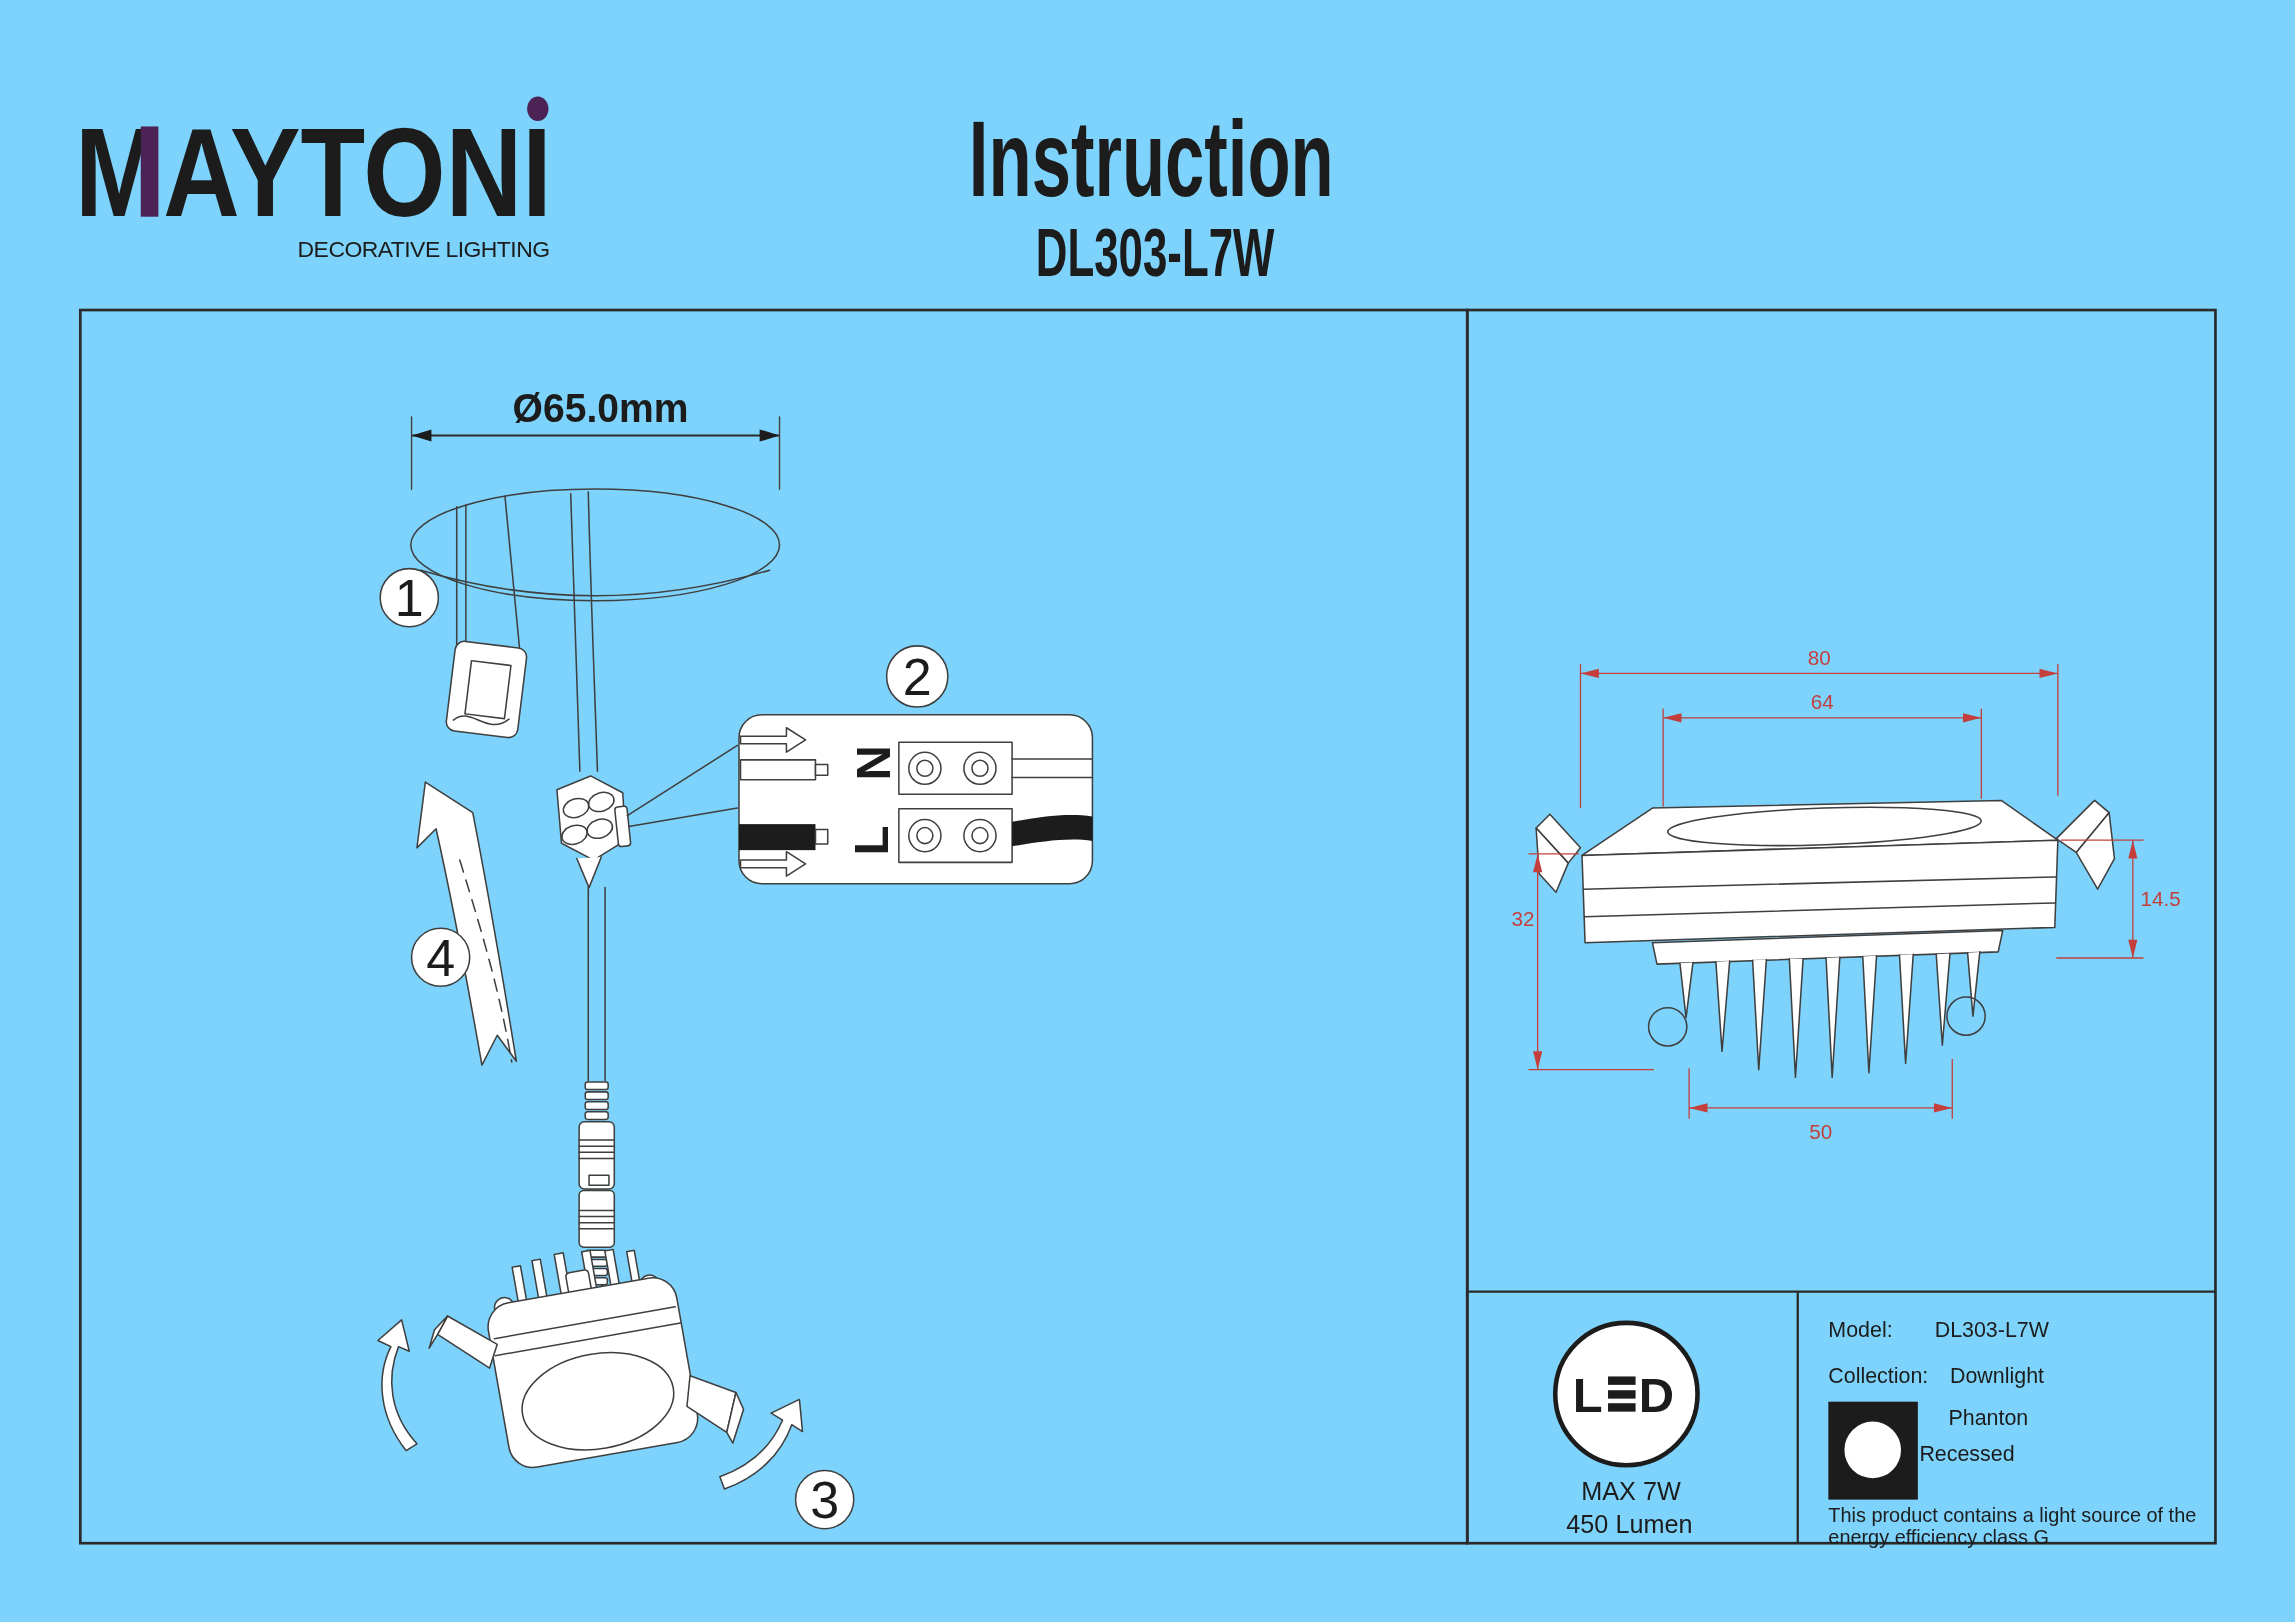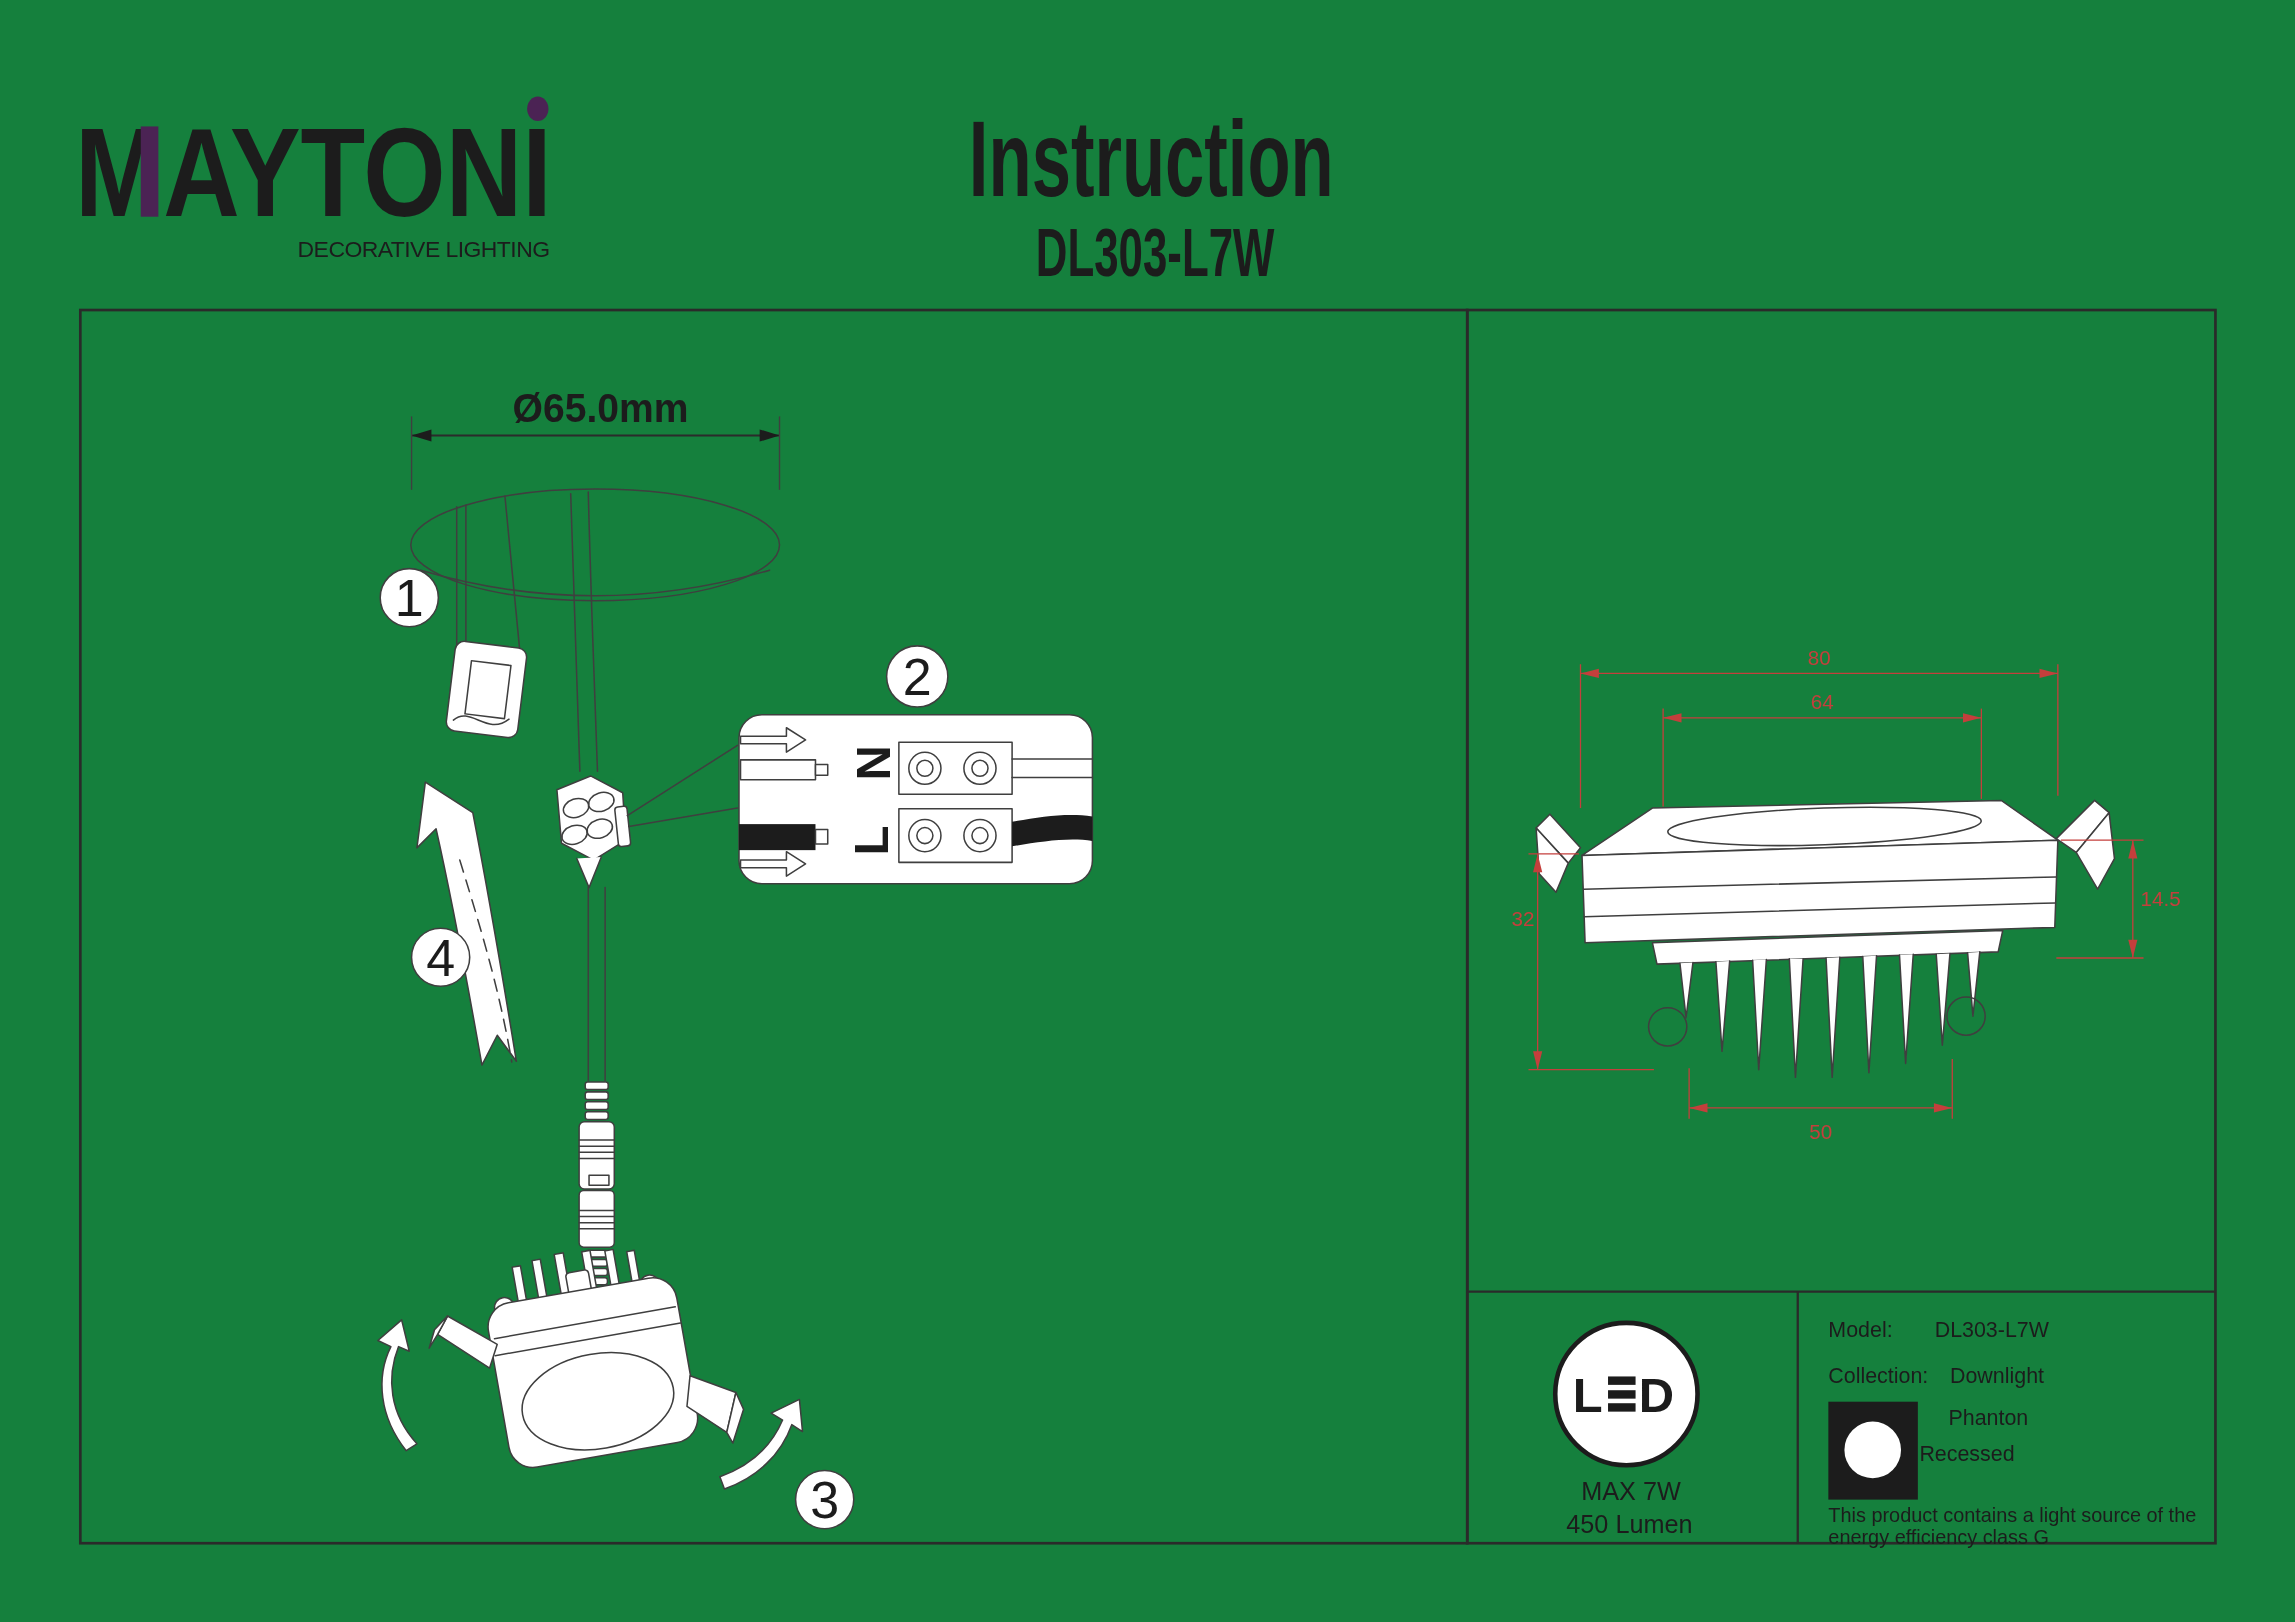--- a/index.html
+++ b/index.html
@@ -2,21 +2,21 @@
 <html style="--accent-purple: #4b2354; --dim-red: #c43f3c; --ink: #1c1c1c;font-size:12.2px"><head>
 <meta charset="utf-8">
 <style>
   :root{
     --accent-purple:#4b2354;
     --dim-red:#c43f3c;
     --ink:#1c1c1c;
   }
   html,body{margin:0;padding:0;background:#ffffff;}
   .page{
-    position:relative;width:2295px;height:1623px;background:#15803d;
+    position:relative;width:2295px;height:1623px;background:#7dd3fc;
     font-family:"Liberation Sans", sans-serif;overflow:hidden;
   }
   svg{position:absolute;left:0;top:0;}
   svg text{fill:var(--ink);font-family:"Liberation Sans", sans-serif;}
   .stroke{fill:none;stroke:#3f3f3f;stroke-width:2;stroke-linejoin:round;stroke-linecap:round;}
   .wstroke{fill:#ffffff;stroke:#3f3f3f;stroke-width:2;stroke-linejoin:round;stroke-linecap:round;}
   .blk{fill:var(--ink);stroke:none;}
   .border{fill:none;stroke:#2a2a2a;stroke-width:3.5;}
   .redl{stroke:var(--dim-red);stroke-width:1.7;fill:none;}
   .redf{fill:var(--dim-red);stroke:none;}

